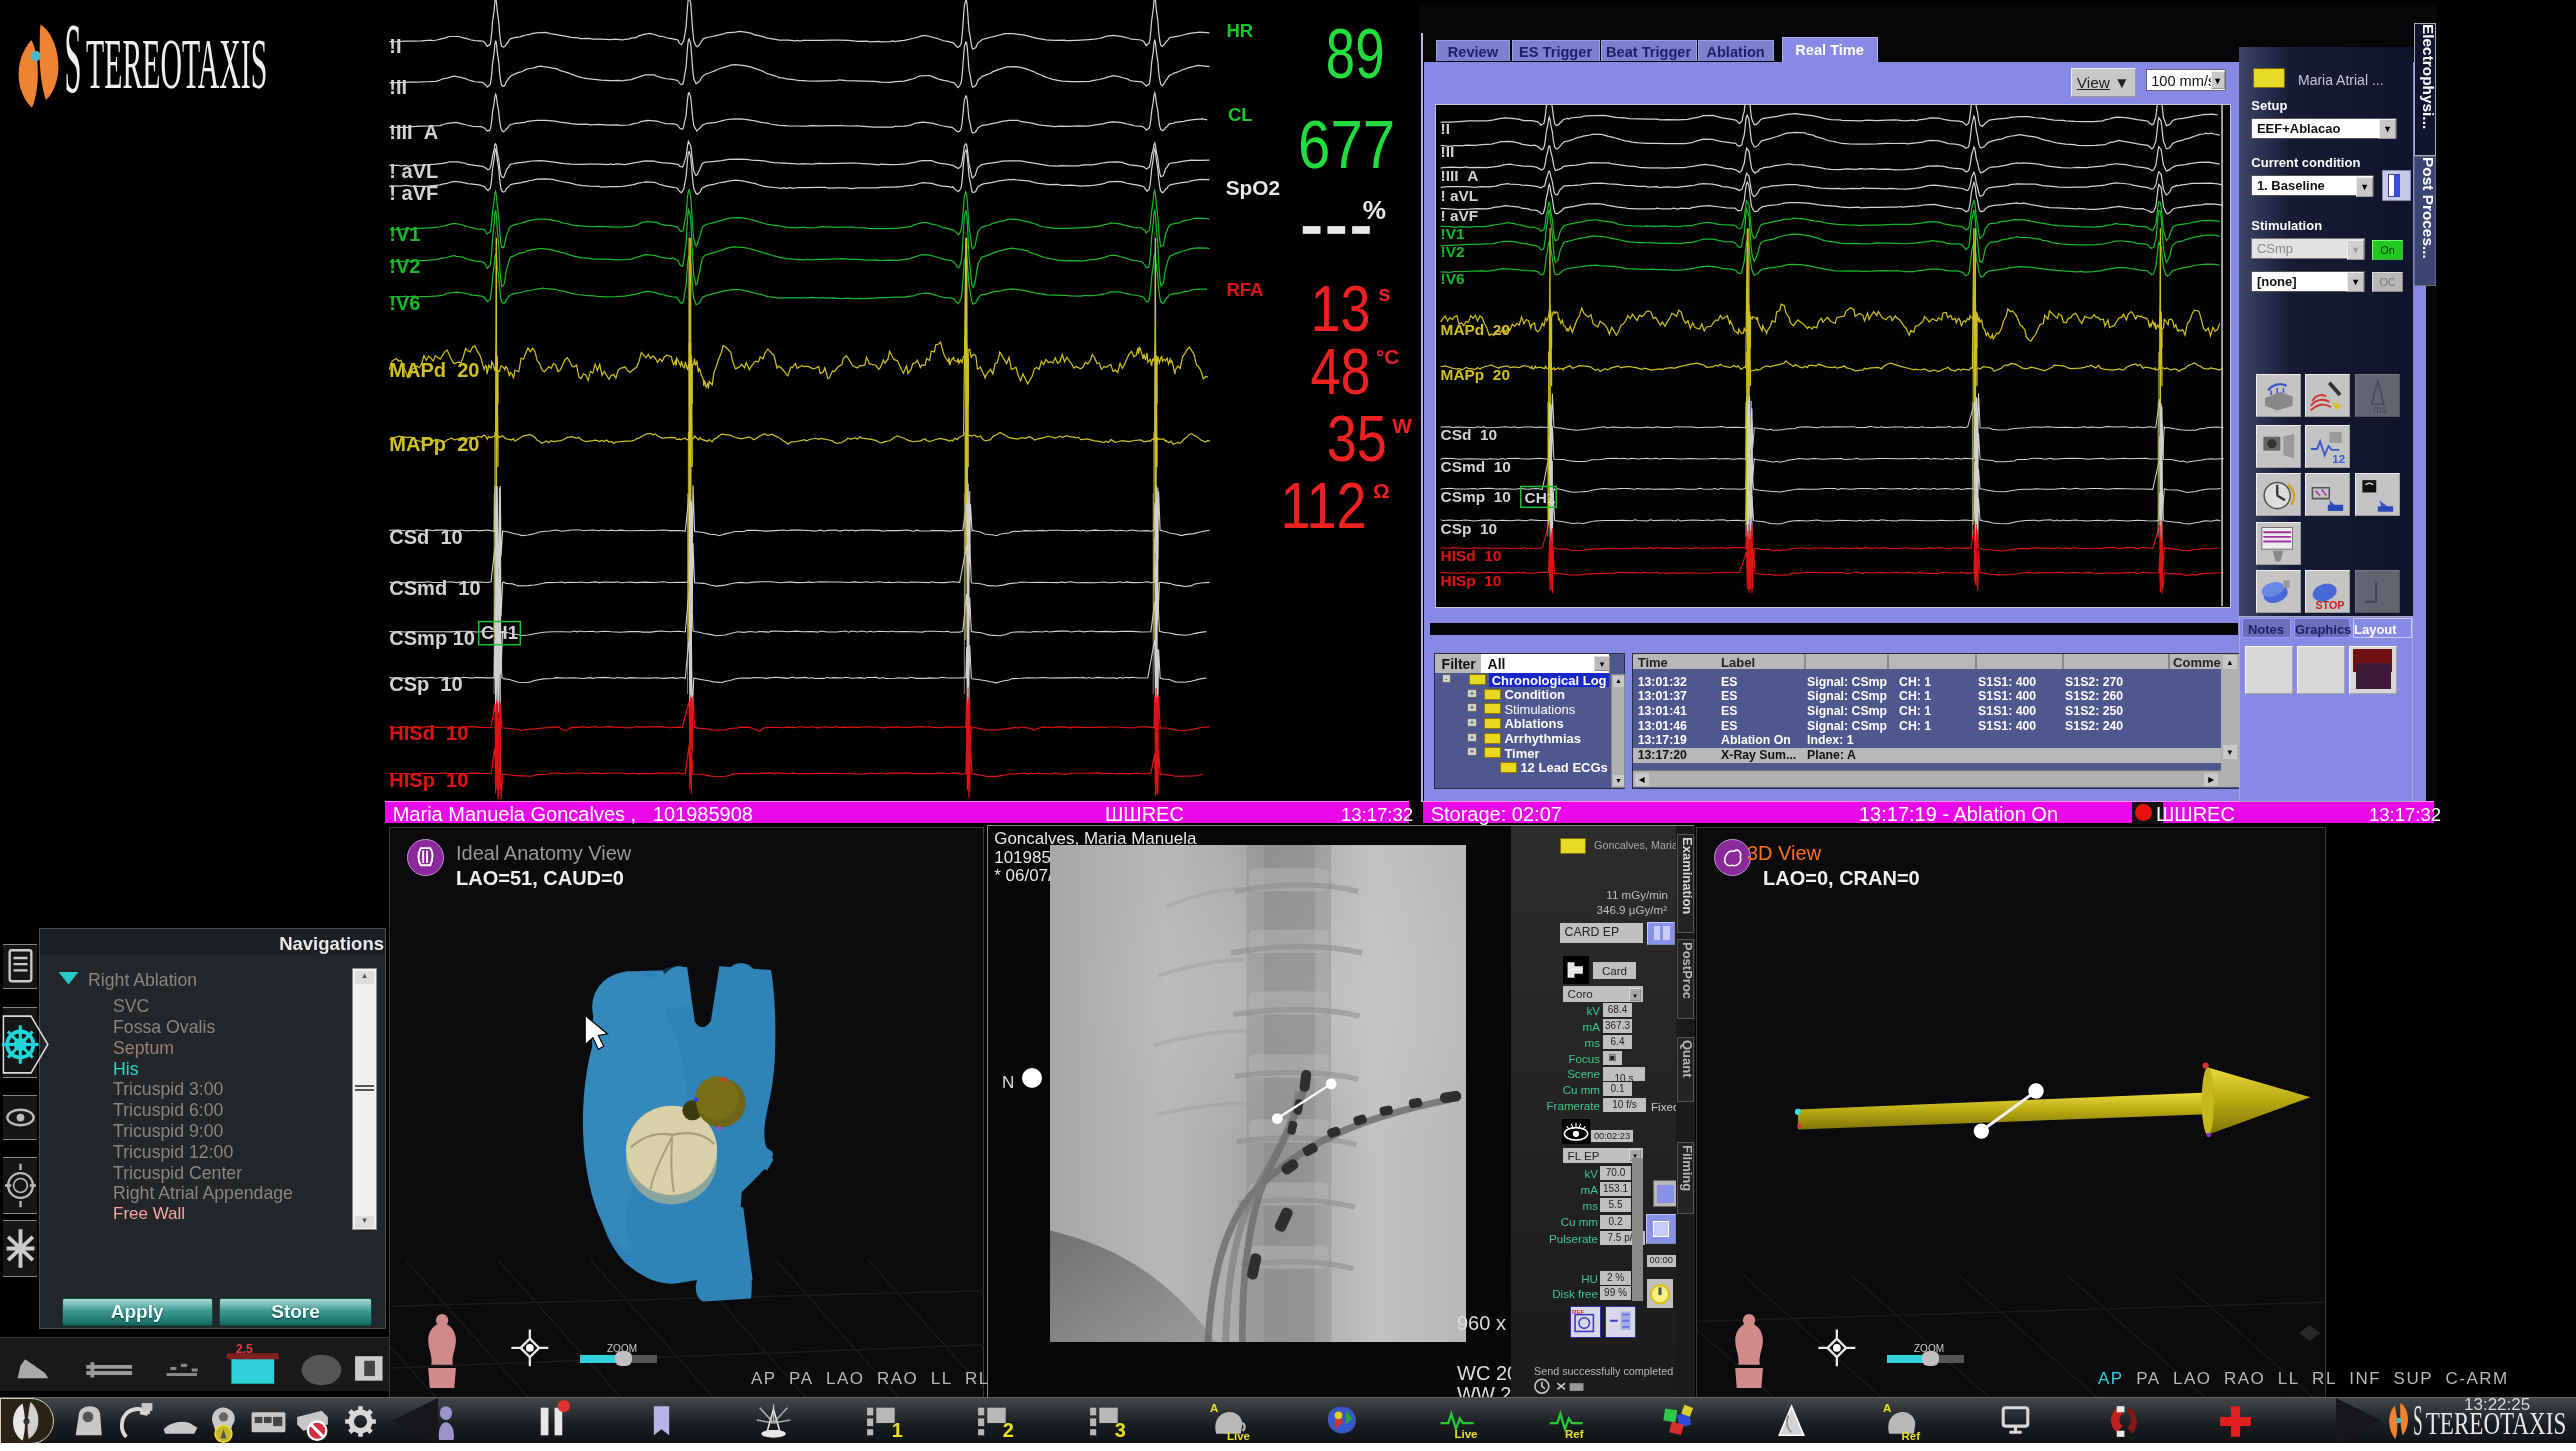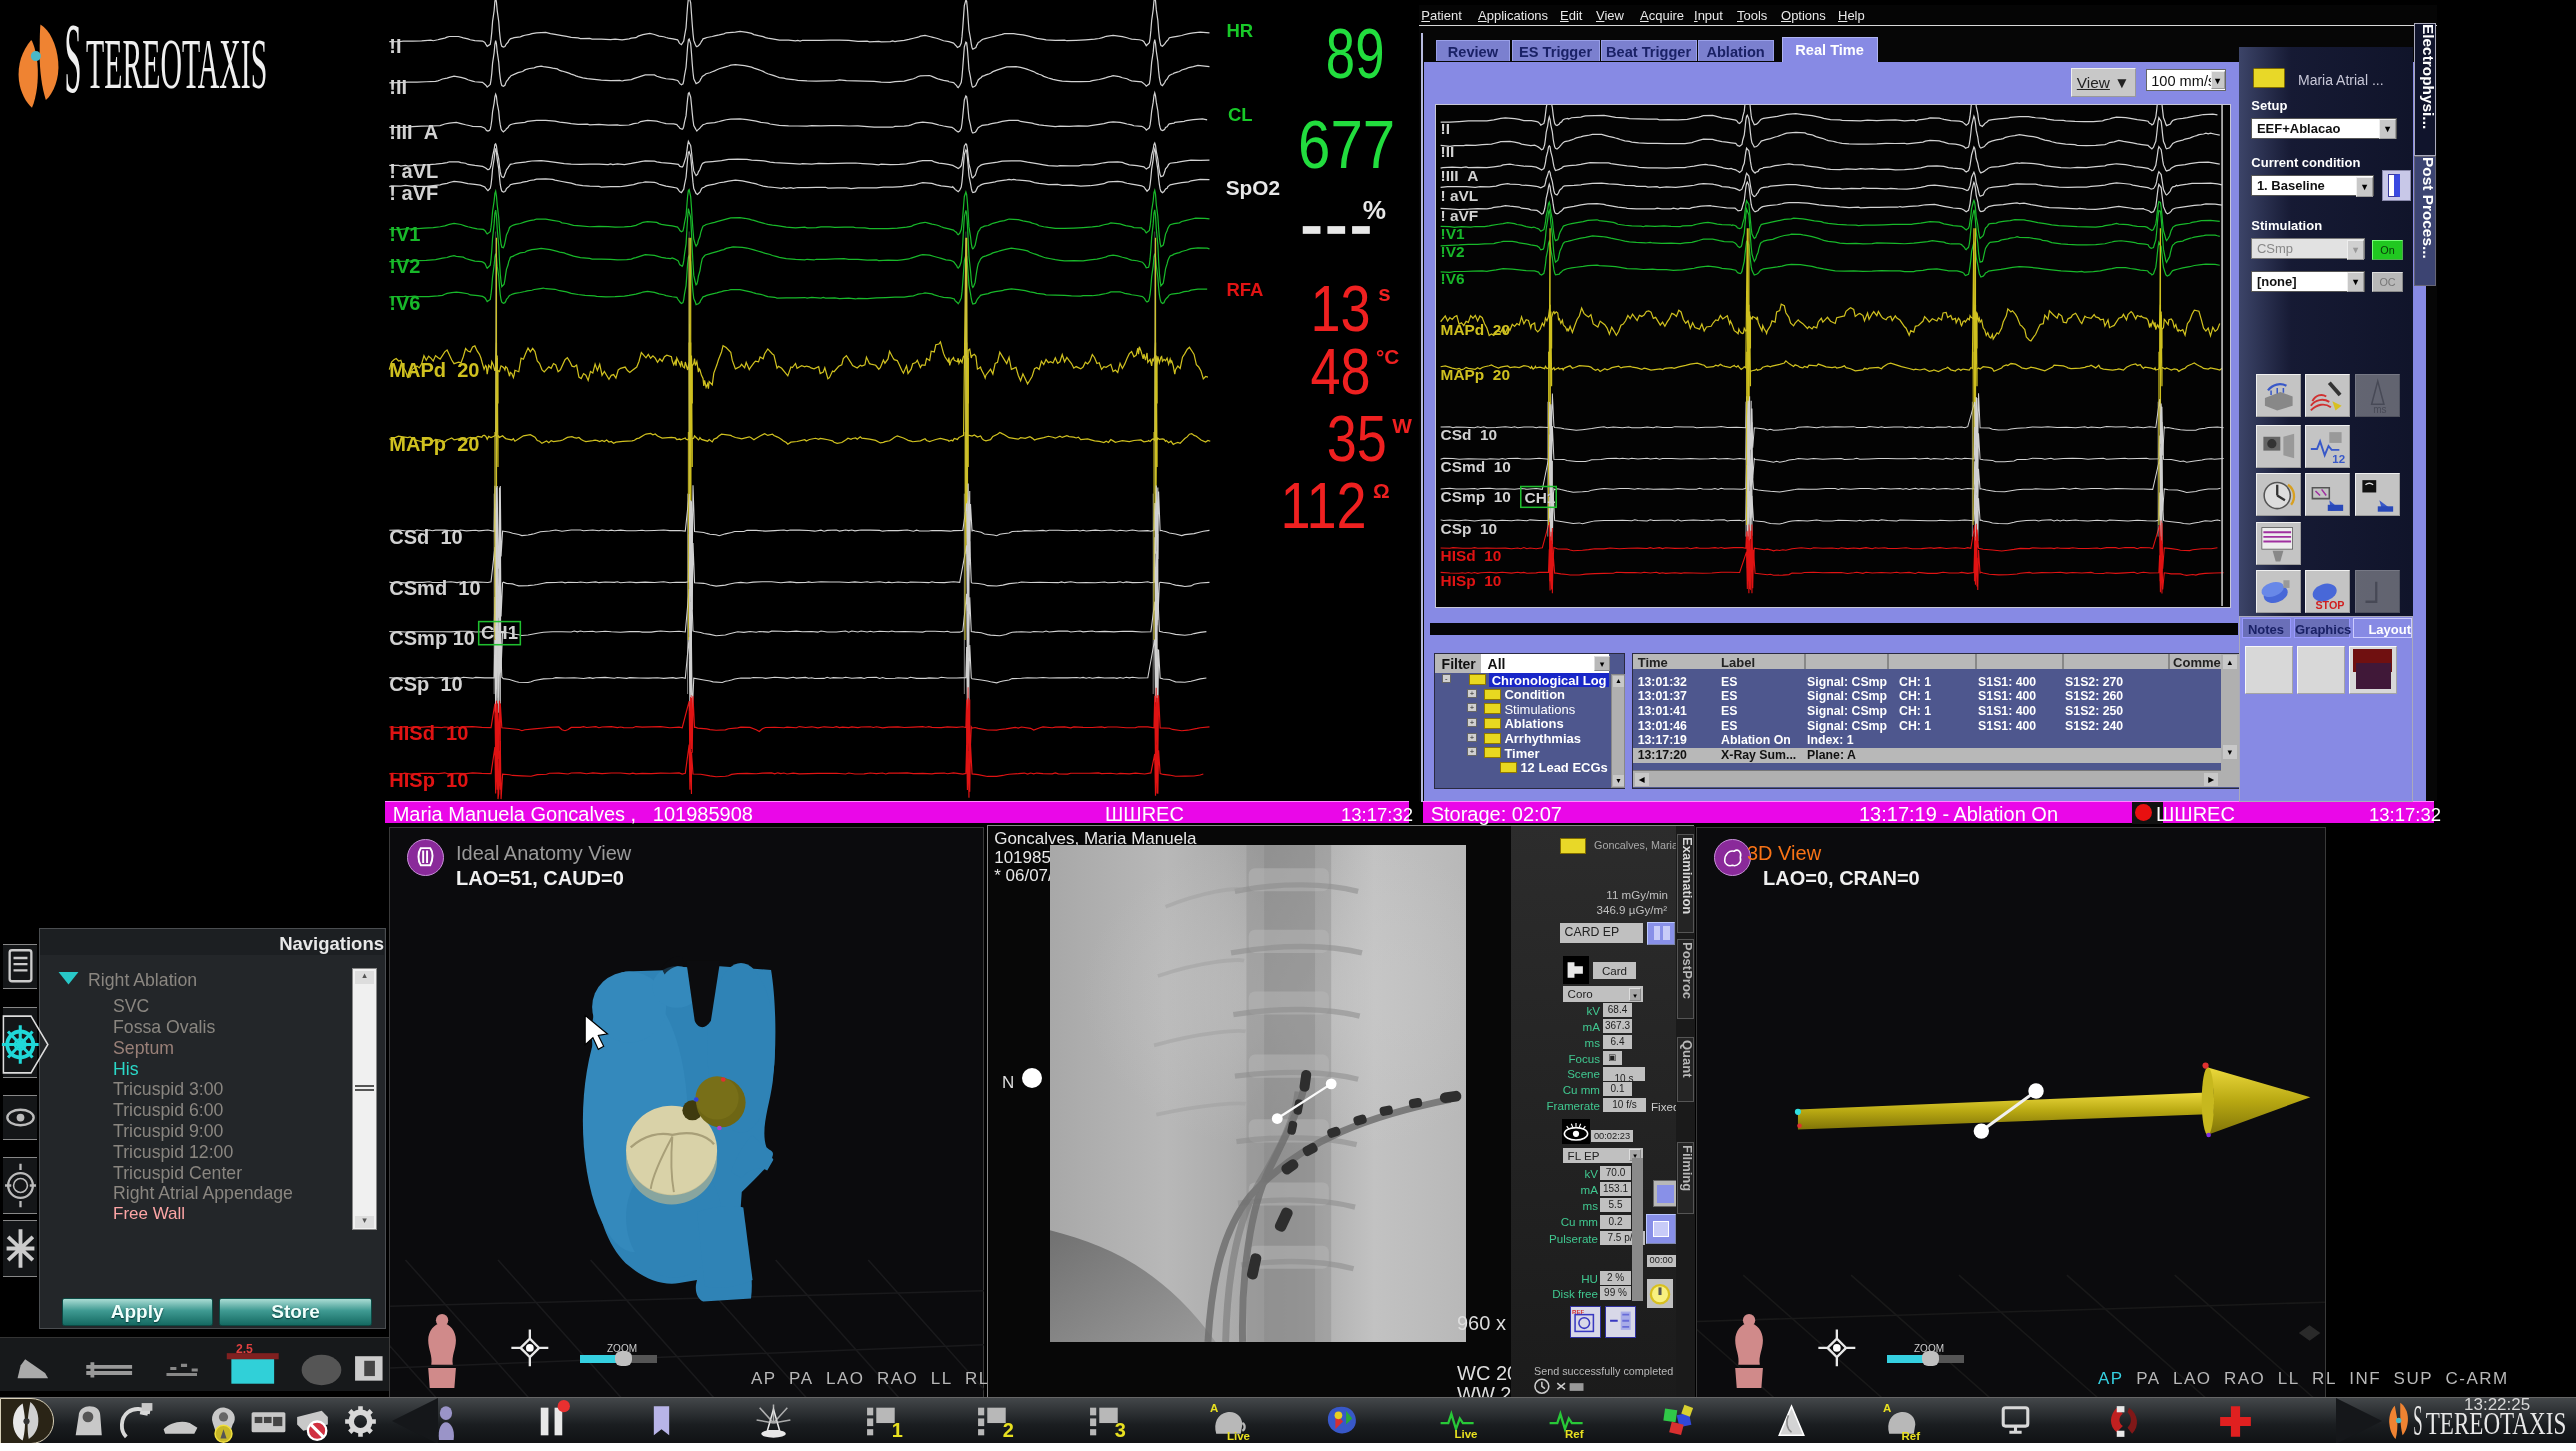--- a/index.html
+++ b/index.html
@@ -90,31 +90,20 @@
 <div class="abs" style="left:1423px;top:801px;width:1011px;height:22.4px;background:#ea07e8;border-top:1.5px solid #ff8bff">
     <span class="txt" style="left:7.7px;top:0.8px;color:#fff;font-size:20px">Storage: 02:07</span>
     <span class="txt" style="left:436px;top:0.8px;color:#fff;font-size:20px">13:17:19 - Ablation On</span>
     <span class="txt" style="left:709px;top:0;width:31px;height:22.4px;background:#111"></span>
     <span class="txt" style="left:712px;top:2.3px;width:17px;height:17px;background:#e81010;border-radius:50%"></span>
     <span class="txt" style="left:733px;top:0.8px;color:#fff;font-size:20px">ШШREC</span>
     <span class="txt" style="left:946px;top:1.5px;color:#fff;font-size:18.5px">13:17:32</span>
   </div>
 <div class="abs" style="left:1419px;top:4.6px;width:1018px;height:796px;background:#060606">
     <div class="abs" style="left:2.3px;top:28px;width:1.5px;height:769px;background:#b8bce0"></div>
-    <div class="abs" style="left:0;top:0;width:1018px;height:21.6px;background:#050505;border-bottom:1.5px solid #d8d8d8">
-      <span class="txt" style="left:2.3px;top:3.9px;color:#e8e8e8;font-size:13px"><u>P</u>atient</span>
-      <span class="txt" style="left:59px;top:3.9px;color:#e8e8e8;font-size:13px"><u>A</u>pplications</span>
-      <span class="txt" style="left:141px;top:3.9px;color:#e8e8e8;font-size:13px"><u>E</u>dit</span>
-      <span class="txt" style="left:177px;top:3.9px;color:#e8e8e8;font-size:13px"><u>V</u>iew</span>
-      <span class="txt" style="left:221px;top:3.9px;color:#e8e8e8;font-size:13px"><u>A</u>cquire</span>
-      <span class="txt" style="left:275px;top:3.9px;color:#e8e8e8;font-size:13px"><u>I</u>nput</span>
-      <span class="txt" style="left:318px;top:3.9px;color:#e8e8e8;font-size:13px"><u>T</u>ools</span>
-      <span class="txt" style="left:362px;top:3.9px;color:#e8e8e8;font-size:13px"><u>O</u>ptions</span>
-      <span class="txt" style="left:419px;top:3.9px;color:#e8e8e8;font-size:13px"><u>H</u>elp</span>
-    </div>
     <div class="abs" style="left:4.6px;top:32px;width:1002px;height:25px"><div class="abs" style="left:12.3px;top:3.1px;width:74px;height:21.6px;background:#7b80cf;border:0.8px solid #9aa0e8;border-bottom:none;color:#1a2166;font-size:14.6px;font-weight:bold;text-align:center;padding-top:3.1px">Review</div><div class="abs" style="left:88px;top:3.1px;width:88px;height:21.6px;background:#7b80cf;border:0.8px solid #9aa0e8;border-bottom:none;color:#1a2166;font-size:14.6px;font-weight:bold;text-align:center;padding-top:3.1px">ES Trigger</div><div class="abs" style="left:177px;top:3.1px;width:96px;height:21.6px;background:#7b80cf;border:0.8px solid #9aa0e8;border-bottom:none;color:#1a2166;font-size:14.6px;font-weight:bold;text-align:center;padding-top:3.1px">Beat Trigger</div><div class="abs" style="left:274px;top:3.1px;width:76px;height:21.6px;background:#7b80cf;border:0.8px solid #9aa0e8;border-bottom:none;color:#1a2166;font-size:14.6px;font-weight:bold;text-align:center;padding-top:3.1px">Ablation</div><div class="abs" style="left:358px;top:0;width:96px;height:25px;background:#878ae4;border:0.8px solid #b0b4f2;border-bottom:none;color:#fff;font-size:14.6px;font-weight:bold;text-align:center;padding-top:4.6px">Real Time</div><path d=""></path></div>
     <div class="abs" style="left:4.6px;top:57px;width:1002px;height:739px;background:#878ae4">
       <div class="abs" style="left:647px;top:6.2px;width:65px;height:29px;background:#c8c8c8;border:1.5px outset #eee;color:#222;font-size:15.4px;text-align:center;padding-top:5.4px"><u>View</u> ▼</div>
       <div class="abs" style="left:722px;top:7.7px;width:80px;height:21.6px;background:#fff;border:0.8px solid #666;color:#111;font-size:14.6px;padding:2.3px 0 0 4.6px">100 mm/s</div>
       <div class="abs" style="left:787px;top:9.3px;width:14px;height:18.5px;background:#c8c8c8;border:0.8px outset #eee;font-size:9.3px;text-align:center;padding-top:3.9px">▼</div>
       <div class="abs" style="left:11.6px;top:42px;width:796px;height:504px;background:#030303;border:1.5px solid #c8c8d8">
         <svg class="abs" style="left:0;top:0" width="793" height="501" viewBox="0 0 1029 650">
           <polyline fill="none" stroke="#d2d2d2" stroke-width="1.6" stroke-opacity="1.0" points="6,22.2 18,22.3 30,21.4 42,20.7 54,20.4 66,20.5 75,19.2 84,17.4 90,16.6 102,17.5 108,18.7 114,20.1 124,20.3 131,21.5 133,22.4 134,23.5 135,24.5 136,26.1 140,23.9 141,19.9 142,12.1 143,3.7 145,-6.5 146,-14 147,-17.4 148,-14.3 149,-6.1 151,3.5 152,12.1 153,19.4 154,23.7 155,25.5 157,26.6 160,24.8 161,22.8 163,21.9 164,20.3 165,19 167,18.1 171,17.4 172,18.1 176,16.5 188,15.7 191,14.8 194,14 206,13.8 218,13.5 224,14.3 233,16 245,16.8 251,17.7 263,18.1 275,18.4 287,18.2 290,19.1 302,19 314,19.3 326,18.6 332,17.2 341,15.6 344,14.8 347,13.8 359,13.5 365,15.1 371,16.7 380,17.9 389,19.6 391,21.1 392,23 394,24 397,20.8 398,15.4 400,7.9 401,-1.9 402,-11.7 403,-18.2 406,-13.7 407,-4.9 408,4.8 409,13.8 410,19.1 412,23.3 413,25.5 416,24.7 418,23 419,21.9 420,20.5 421,19.3 422,18.5 425,17.3 434,16 443,14.7 449,13.3 455,12.1 467,11.1 476,12.3 488,13.8 494,15.1 500,16.3 503,17.2 512,18.8 524,19.2 527,20 539,20.1 551,20.5 560,19.5 572,20.1 584,19.5 596,19.2 608,20.5 620,19.6 623,20.4 626,19.3 632,18.5 638,17.6 641,16.6 653,16.9 656,17.8 659,18.6 668,20.3 679,20.8 683,21.8 685,23.5 686,24.3 687,25.3 688,26.1 691,23.8 692,20.1 693,14.5 694,5.7 695,-4.5 697,-13 698,-17.3 699,-15.2 700,-7.1 701,1.8 703,11.2 704,18.9 705,23.2 706,26.4 709,27.7 710,26.5 711,25.6 712,24.1 715,22 716,21.1 717,19.9 722,19 730,18.1 742,17.1 745,16 757,14.9 769,15.1 778,16.5 790,17.4 793,18.2 802,19.6 814,19.9 817,20.6 829,21.3 841,21.6 853,21.4 865,20.5 868,19.2 874,18.1 877,17 883,15.7 895,16.4 901,17.4 910,19 920,20.2 924,21 925,22.4 926,23.7 928,24.6 929,25.8 931,24.3 932,21.5 934,15.8 935,7.9 936,-1.8 937,-10.7 938,-16.4 941,-10.6 942,-1.1 943,8.3 944,16.6 946,21.5 947,24.8 948,26.7 953,24.6 954,22.6 956,20.1 959,19 962,18.1 969,17.3 975,16.4 978,15.6 984,14.4 990,13.5 996,12.3 1008,11.8 1014,12.7"></polyline>
           <polyline fill="none" stroke="#d2d2d2" stroke-width="1.6" stroke-opacity="1.0" points="6,52.4 18,53.5 24,52.7 36,52.7 39,51.9 51,52.4 60,51.5 72,50.8 75,49.9 81,48.4 84,47.6 96,47.2 102,48 108,49.5 111,50.7 117,51.8 123,52.8 128,52 131,53.5 133,54.6 135,55.9 136,57 137,58.1 139,57 140,54.4 141,51.3 142,44.2 143,35.4 145,26.6 146,19.1 147,15.3 148,19 149,26 151,35.1 152,44.1 153,49.6 154,54.3 155,56.1 157,57.2 159,55.4 160,54.6 161,53.2 163,51 164,49.7 165,48.8 167,47.4 172,46.4 176,45.2 179,44.1 182,42.6 188,41.4 191,40.4 197,39.5 203,38.2 215,38.2 218,39 224,40.6 230,41.9 233,42.8 236,43.5 239,44.7 245,46.5 251,47.2 254,48 263,49 275,49.6 287,49.8 299,50.1 311,50.2 323,50 332,48.7 335,47.6 341,45.8 347,44.3 359,44.7 362,45.5 365,46.3 371,47.4 377,48.1 383,49 389,49.8 390,50.9 391,52.4 394,53.5 397,51.2 398,45.7 400,38.9 401,29.9 402,20.3 403,14.7 404,13.3 406,18.3 407,26.5 408,36.1 409,44.2 410,49.1 412,52.4 413,54.5 416,53.8 418,52 419,50.8 420,49.4 421,48.5 422,46.8 425,45.9 428,44.9 434,43.6 440,41.5 443,40.8 449,38.6 452,37.5 455,36.5 467,35.6 479,36.2 482,37.8 488,38.6 491,40 494,41.4 500,42.9 503,43.7 506,45.1 509,46.2 515,47 518,47.7 521,48.6 527,49.7 536,50.5 548,50.6 560,50.7 572,50.4 584,49.8 596,49.9 608,49.6 611,50.5 623,49.1 632,48 635,46.8 641,45.9 653,46.6 656,47.4 659,48.1 665,50 674,50.7 679,51.7 683,53 685,54 686,54.7 687,56.2 691,54.5 692,50.8 693,44.5 694,36.6 695,26.6 697,18.3 698,14.5 699,16.9 700,23.5 701,32.6 703,41.5 704,48.7 705,53 706,55 707,55.9 711,54.2 712,53.3 713,52 715,50.2 717,48.4 721,46.8 727,45.3 733,44.3 736,43.5 739,41.9 745,40.5 751,39.6 757,38.5 763,39.3 769,40.2 775,41.1 781,42.3 784,43.5 790,45.6 796,46.5 799,47.6 805,49.2 817,50.8 829,51.4 832,52.3 844,52.6 856,52.3 868,51.4 871,50.2 874,48.7 880,47.7 886,46 892,47.2 898,48.1 904,49.1 910,50.5 916,51.3 924,52.3 925,53.6 928,56 929,56.9 931,54.8 932,52 934,47.1 935,39.5 936,30.3 937,21.1 938,16.3 941,21.2 942,29.9 943,40 944,47.4 946,51.9 947,55.5 948,56.9 952,55.5 953,54.1 954,52.6 955,51.4 956,49.9 959,48.3 961,47.4 966,46.2 969,45.5 972,44.1 978,42.9 981,41.6 984,40.5 987,39.7 990,38.4 996,37.6 999,36.6 1002,37.4 1005,36.6 1011,37.9 1017,39.1"></polyline>
           <polyline fill="none" stroke="#d2d2d2" stroke-width="1.6" stroke-opacity="1.0" points="6,81.8 9,81.1 21,80.6 33,81.3 39,80.4 42,81.2 54,80.9 66,81.1 75,80.1 84,79 87,77.6 96,76.8 102,77.8 114,79.4 124,79.6 130,80.5 134,82.5 136,83.6 137,84.4 140,82.4 141,79.2 142,74.9 143,67.5 145,60.2 146,54.3 147,52.8 148,54.2 149,60.9 151,68.1 152,74.4 153,79.6 154,82.8 155,85 160,83.5 161,82.7 163,82 164,80.8 166,79.6 173,78.7 182,78 188,77.1 191,76.3 200,74.8 212,74.9 224,75 227,75.9 236,77.3 248,78.9 260,79.8 263,80.8 275,81.4 287,81.4 299,81.8 311,81.3 323,81.2 326,80.4 335,79.2 338,78.5 344,77.7 350,77 353,77.7 362,78.7 365,79.7 371,80.8 374,82 380,82.9 383,82.2 385,83.1 389,84.1 390,84.9 392,85.9 394,87.6 397,84.9 398,80.4 400,75.6 401,67.9 402,61.2 403,55.9 406,59.4 407,65.6 408,73.2 409,79 410,83.6 412,86.5 413,87.2 414,88.2 415,87.2 418,86.1 419,84.3 420,83.4 421,82.7 424,82 425,81.1 434,80.3 440,78.7 449,77.5 458,76.5 464,77.2 476,77.7 479,78.6 488,79.8 494,80.7 500,81.6 506,82.7 512,83.6 524,83.8 533,82.8 545,83.4 551,82.5 557,83.3 566,82.6 575,83.6 587,83.2 596,84.1 608,83.9 620,82.8 629,81.6 638,79.3 650,79 659,79.7 665,81.2 671,81.9 682,82.9 685,84 686,85.4 688,86.8 691,85.1 692,82.4 693,78 694,71.2 695,64.5 697,57.8 698,54.5 699,56.1 700,61.4 701,69.4 703,75.5 704,81 705,84.6 706,86.9 707,88.1 710,86.7 712,85.7 713,84.5 715,83.2 716,82.3 718,81.4 721,80.7 730,79.9 733,79.2 739,78.3 745,76.8 754,75 757,75.8 760,75.1 772,75.6 781,76.6 787,77.6 790,78.6 799,79.8 811,81.2 823,81.7 832,81 844,81.1 856,80 868,78.9 871,77.7 877,76.9 883,76.2 895,77.4 904,79.1 907,79.9 916,80.9 924,82.1 926,83.3 928,84.2 929,85.3 931,84.3 932,82.5 934,78.2 935,71.7 936,65.5 937,57.9 938,54 941,58 942,64.5 943,72.2 944,77.7 946,82 947,84.4 948,85.5 952,84.2 954,81.9 956,80.8 959,79.3 961,78.5 972,77.4 978,76 990,74.3 1002,74.1 1008,75.1 1017,76.6"></polyline>
@@ -345,21 +334,21 @@
     </div>
     <div class="abs" style="left:995px;top:18.5px;width:21.6px;height:133px;background:#10142c;border:0.8px solid #aab;color:#fff;font-size:15.4px;font-weight:bold">
       <div style="transform:rotate(90deg);transform-origin:10.8px 10.8px;white-space:nowrap;position:absolute;left:0;top:0">Electrophysi...</div>
     </div>
     <div class="abs" style="left:995px;top:151px;width:21.6px;height:130px;background:#3c4472;border:0.8px solid #667;color:#fff;font-size:15.4px;font-weight:bold">
       <div style="transform:rotate(90deg);transform-origin:10.8px 10.8px;white-space:nowrap;position:absolute;left:0;top:0">Post Proces...</div>
     </div>
     <div class="abs" style="left:820px;top:611px;width:174px;height:186px;background:#878ae4;border:0.8px solid #aab">
       <div class="abs" style="left:1.5px;top:1.5px;width:49px;height:20px;background:#6a6fb8;border:0.8px solid #99f;color:#1a2166;font-size:13px;font-weight:bold;text-align:center;padding-top:3.1px">Notes</div>
       <div class="abs" style="left:54px;top:1.5px;width:56px;height:20px;background:#6a6fb8;border:0.8px solid #99f;color:#1a2166;font-size:13px;font-weight:bold;text-align:center;padding-top:3.1px">Graphics</div>
-      <div class="abs" style="left:113px;top:1.5px;width:59px;height:20px;background:#878ae4;border:0.8px solid #ccf;color:#fff;font-size:13px;font-weight:bold;text-align:right;padding-top:3.1px">Layout</div>
+      <div class="abs" style="left:113px;top:1.5px;width:59px;height:20px;background:#878ae4;border:0.8px solid #ccf;color:#fff;font-size:13px;font-weight:bold;text-align:left;padding-top:3.1px">Layout</div>
       <div class="abs" style="left:4.6px;top:29px;width:48px;height:48px;background:#d8d8d8;border:1.5px outset #f8f8f8"></div>
       <div class="abs" style="left:57px;top:29px;width:48px;height:48px;background:#d8d8d8;border:1.5px outset #f8f8f8"></div>
       <div class="abs" style="left:109px;top:29px;width:48px;height:48px;background:#d8d8d8;border:1.5px outset #f8f8f8"></div>
       <div class="abs" style="left:113px;top:32px;width:39px;height:23px;background:#701010"></div>
       <div class="abs" style="left:116px;top:46px;width:35px;height:26px;background:#401838"></div>
     </div>
   </div>
 <div class="abs" style="left:389px;top:827px;width:595px;height:571px;background:#0b0b0d;border:0.8px solid #3a3a3a">
     <svg class="abs" style="left:0;top:0" width="594" height="570" viewBox="0 0 770 739">
       <line x1="60" y1="739" x2="-100" y2="560" stroke="#1a1a1c" stroke-width="2"></line>

